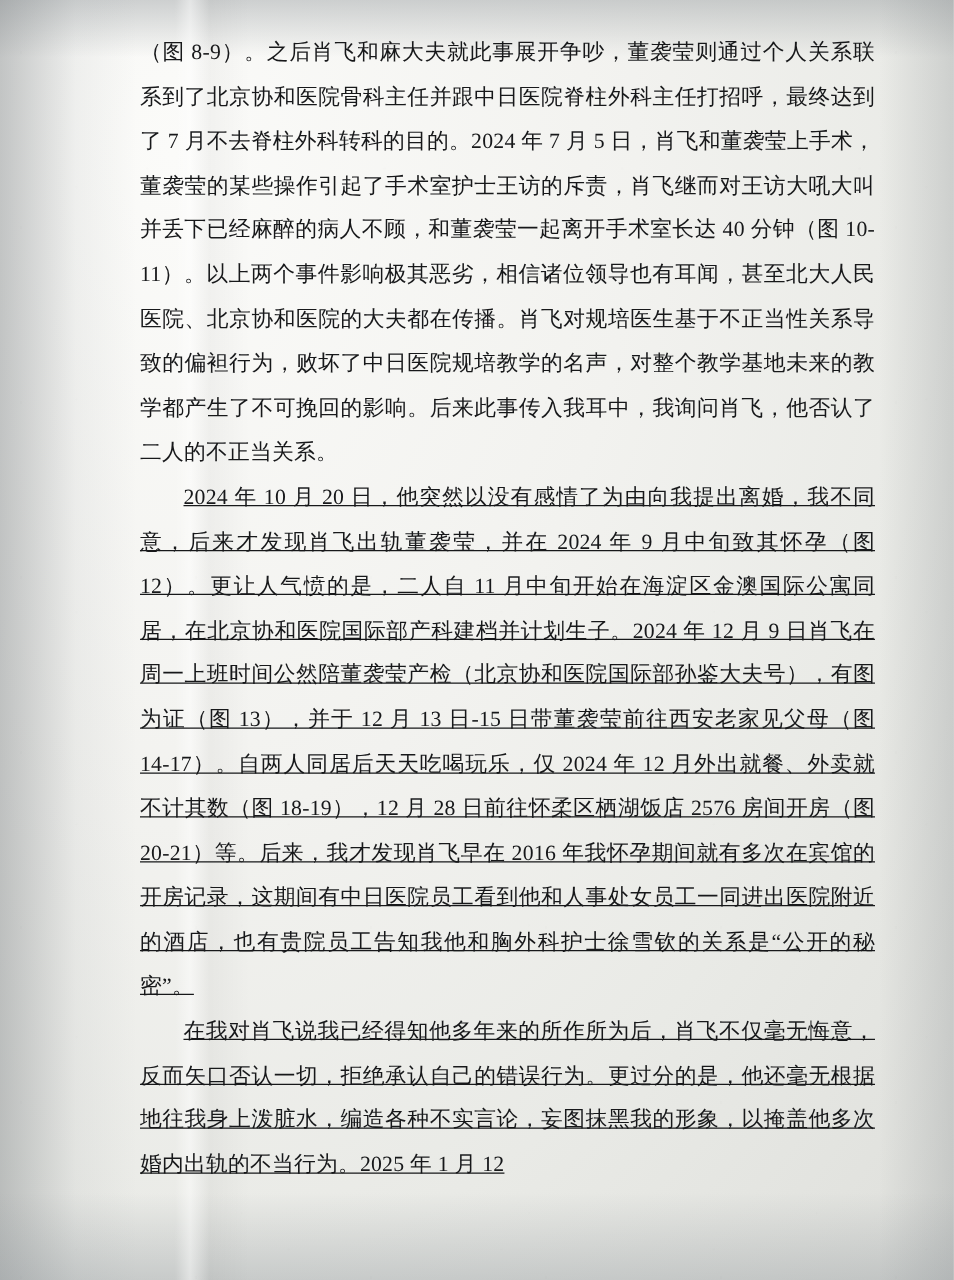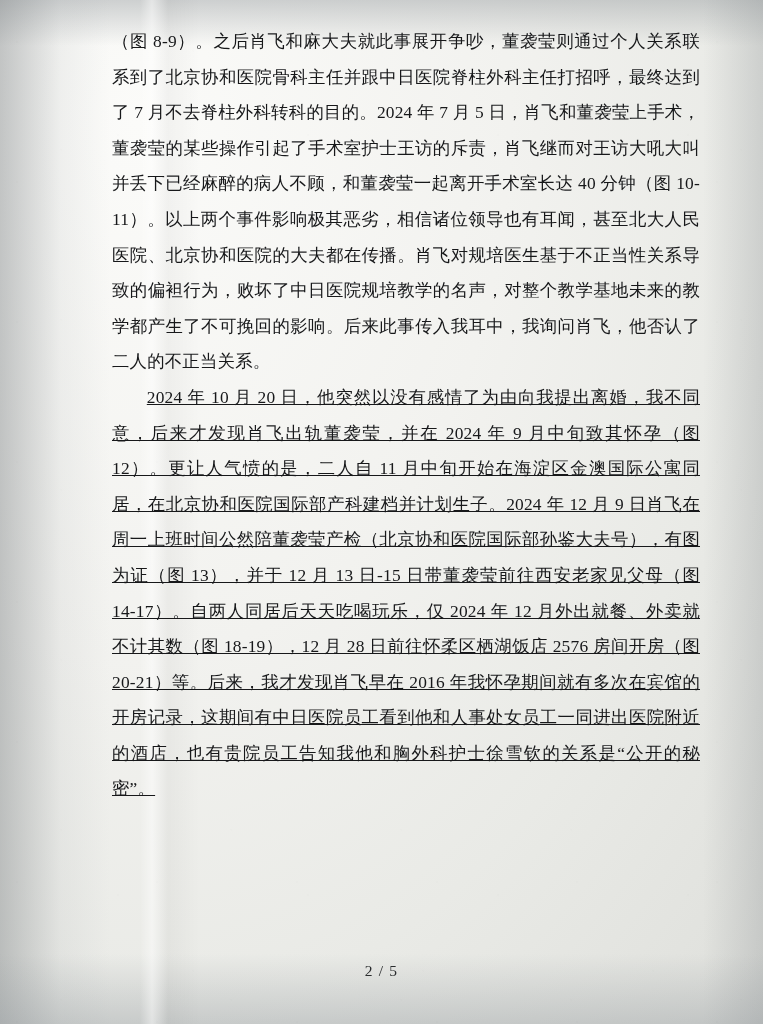--- a/index.html
+++ b/index.html
@@ -113,16 +113,16 @@
   <div class="shade-top"></div>
   <div class="shade-left"></div>
   <div class="shade-right"></div>
   <div class="shade-bottom"></div>
   <div class="fold"></div>
   <div class="speckle"></div>
 
   <div class="content">
     <p class="para">（图 8-9）。之后肖飞和麻大夫就此事展开争吵，董袭莹则通过个人关系联系到了北京协和医院骨科主任并跟中日医院脊柱外科主任打招呼，最终达到了 7 月不去脊柱外科转科的目的。2024 年 7 月 5 日，肖飞和董袭莹上手术，董袭莹的某些操作引起了手术室护士王访的斥责，肖飞继而对王访大吼大叫并丢下已经麻醉的病人不顾，和董袭莹一起离开手术室长达 40 分钟（图 10-11）。以上两个事件影响极其恶劣，相信诸位领导也有耳闻，甚至北大人民医院、北京协和医院的大夫都在传播。肖飞对规培医生基于不正当性关系导致的偏袒行为，败坏了中日医院规培教学的名声，对整个教学基地未来的教学都产生了不可挽回的影响。后来此事传入我耳中，我询问肖飞，他否认了二人的不正当关系。</p>
     <p class="para indent">2024 年 10 月 20 日，他突然以没有感情了为由向我提出离婚，我不同意，后来才发现肖飞出轨董袭莹，并在 2024 年 9 月中旬致其怀孕（图 12）。更让人气愤的是，二人自 11 月中旬开始在海淀区金澳国际公寓同居，在北京协和医院国际部产科建档并计划生子。2024 年 12 月 9 日肖飞在周一上班时间公然陪董袭莹产检（北京协和医院国际部孙鉴大夫号），有图为证（图 13），并于 12 月 13 日-15 日带董袭莹前往西安老家见父母（图 14-17）。自两人同居后天天吃喝玩乐，仅 2024 年 12 月外出就餐、外卖就不计其数（图 18-19），12 月 28 日前往怀柔区栖湖饭店 2576 房间开房（图 20-21）等。后来，我才发现肖飞早在 2016 年我怀孕期间就有多次在宾馆的开房记录，这期间有中日医院员工看到他和人事处女员工一同进出医院附近的酒店，也有贵院员工告知我他和胸外科护士徐雪钦的关系是“公开的秘密”。</p>
+    <p class="para indent">在我对肖飞说我已经得知他多年来的所作所为后，肖飞不仅毫无悔意，反而矢口否认一切，拒绝承认自己的错误行为。更过分的是，他还毫无根据地往我身上泼脏水，编造各种不实言论，妄图抹黑我的形象，以掩盖他多次婚内出轨的不当行为。2025 年 1 月 12</p>
   </div>
 
-  <div class="footer">2 / 5</div>
 </div>
 
 </body></html>

